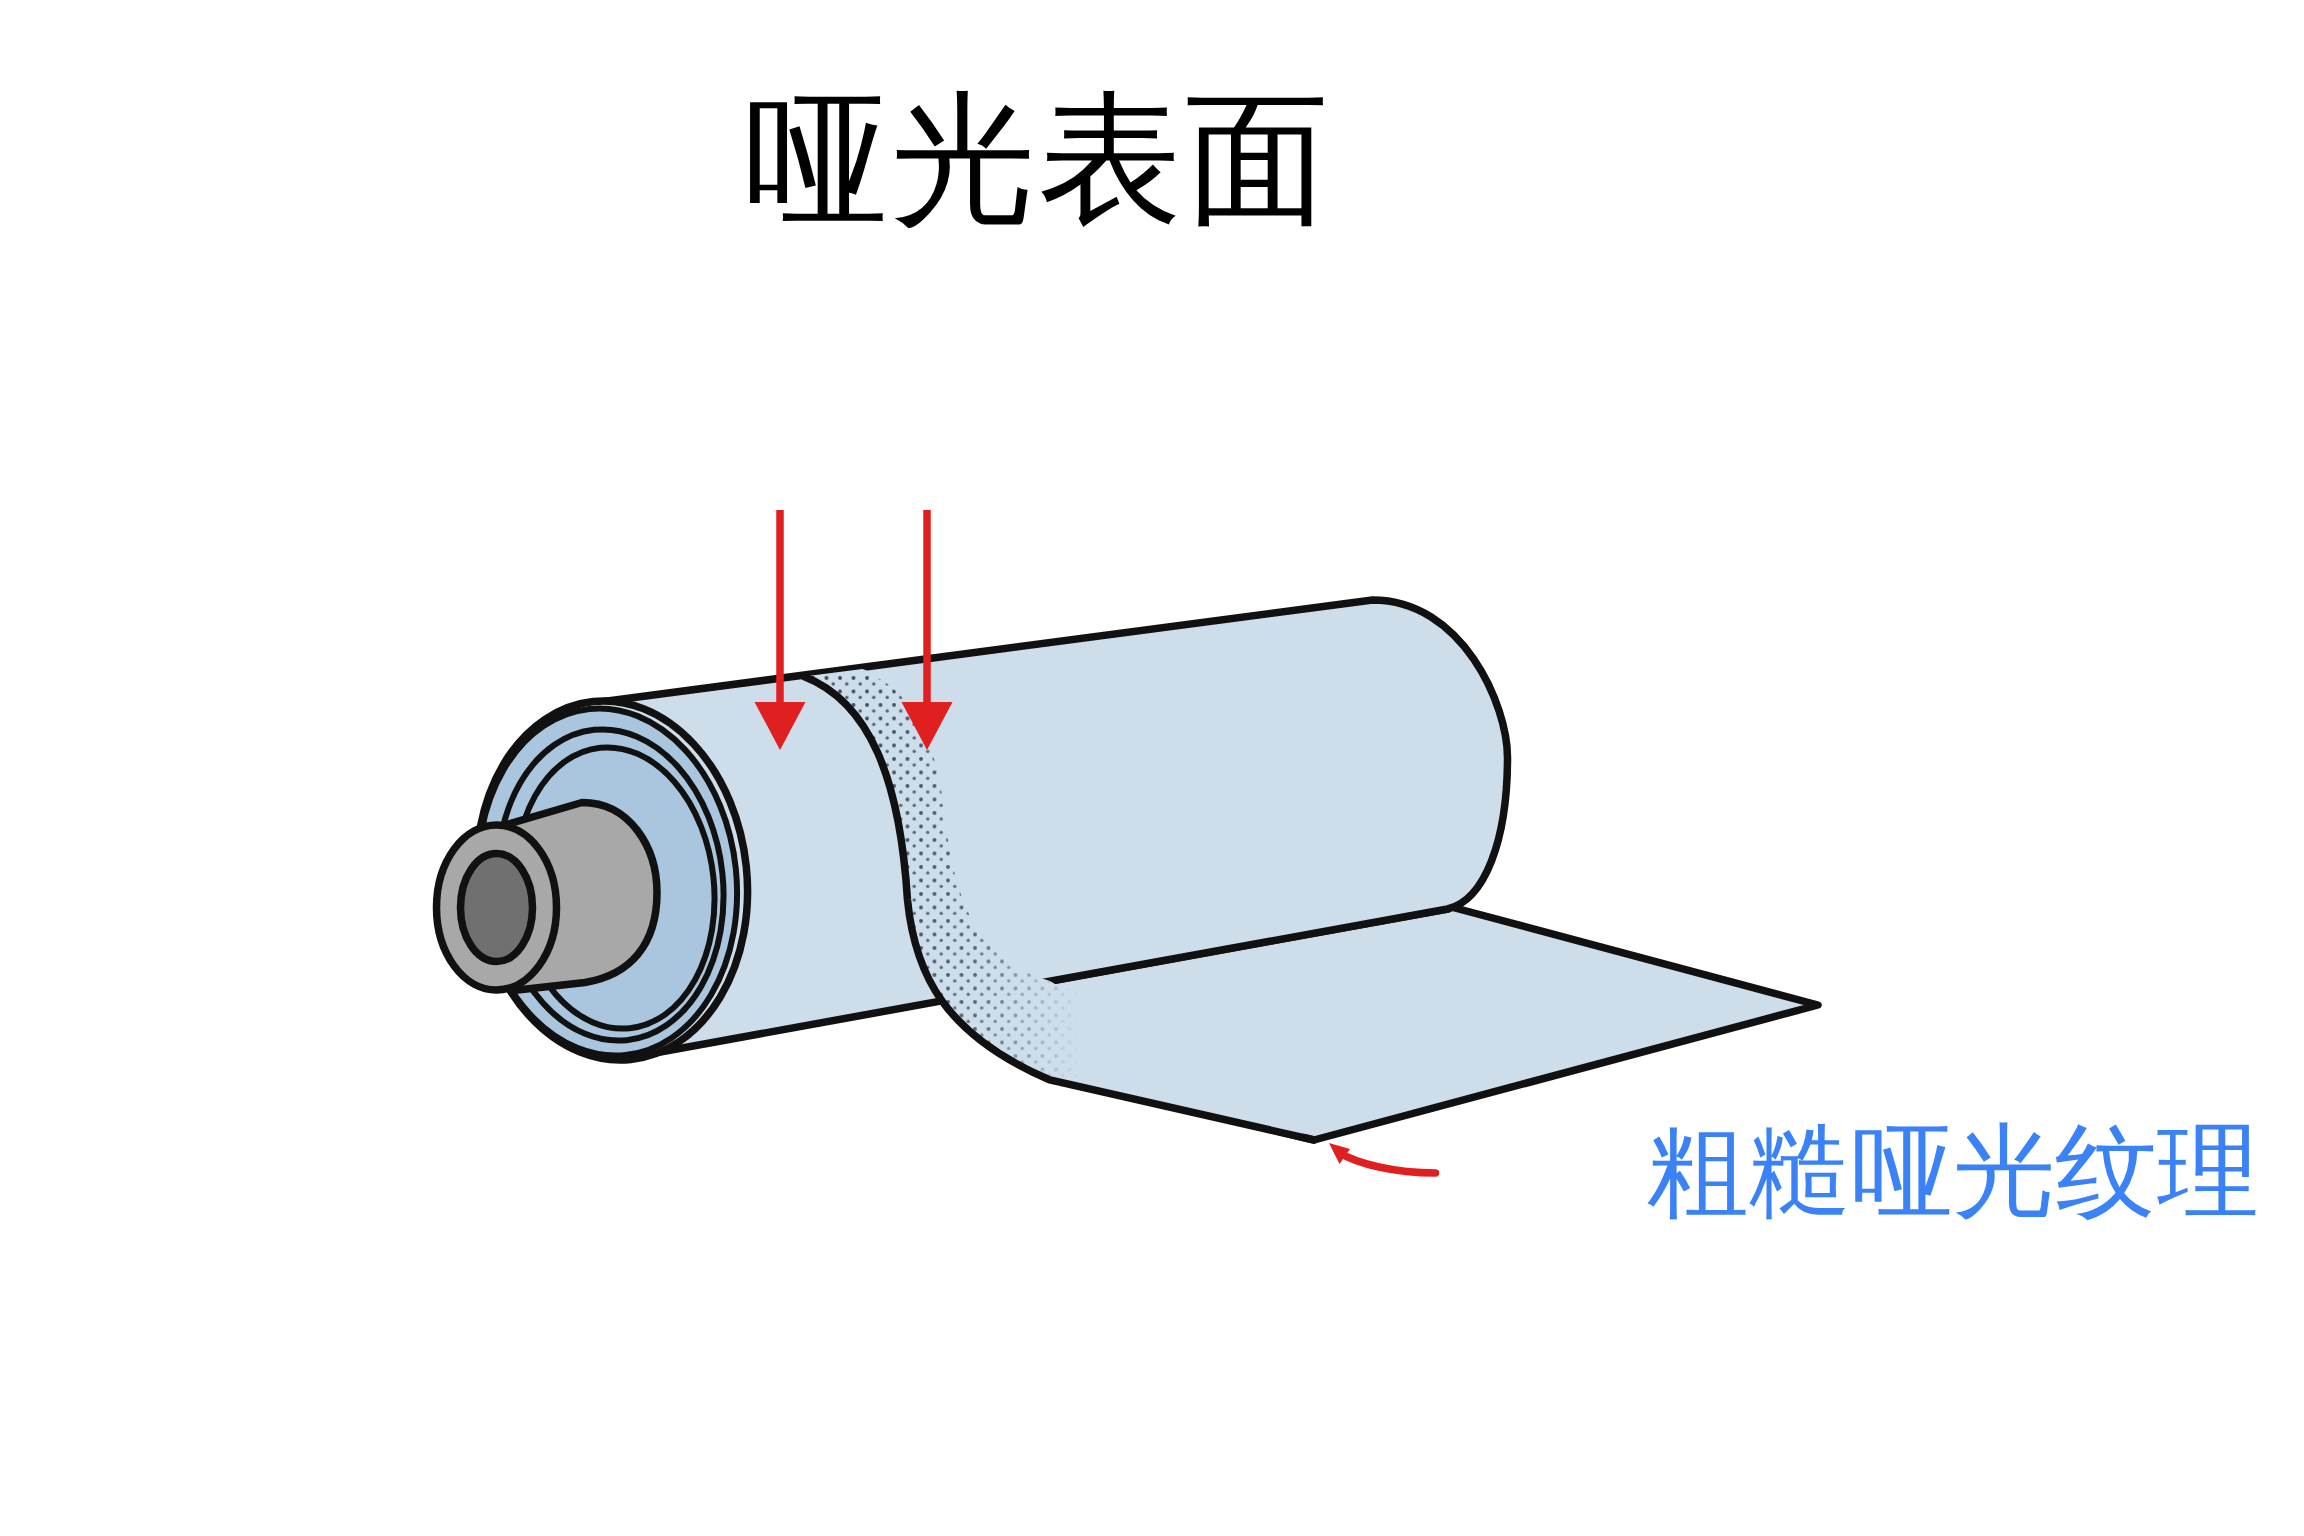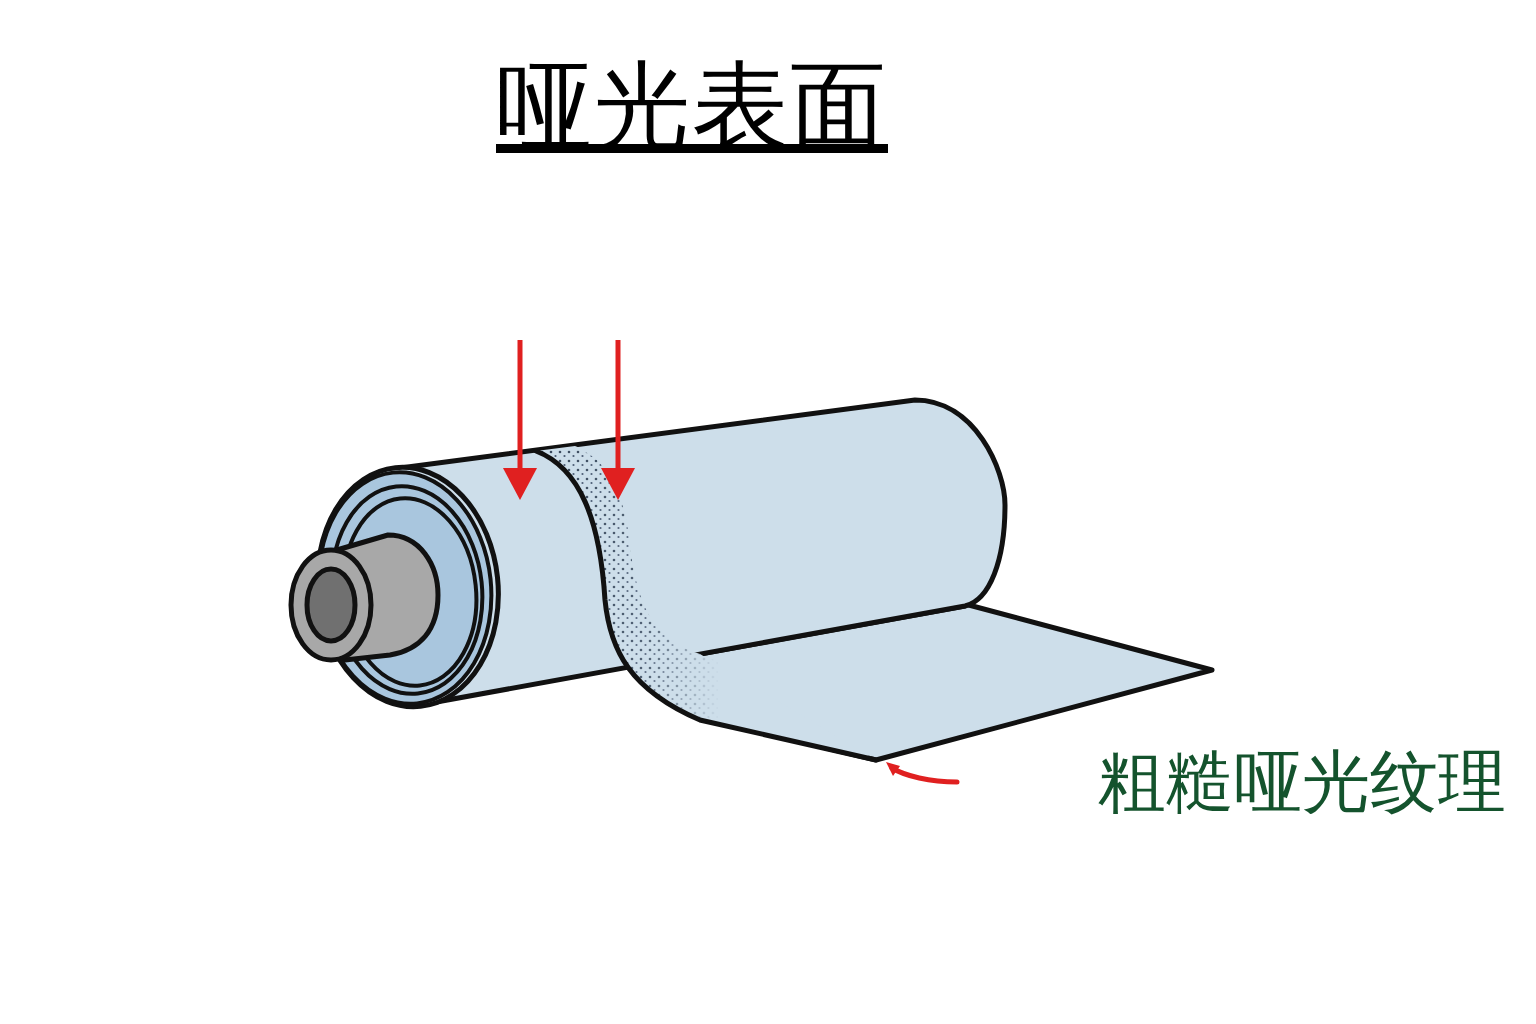--- a/index.html
+++ b/index.html
@@ -16,29 +16,28 @@
     }
     .title {
       position: absolute;
       left: 496px;
       top: 58px;
       font-size: 96px;
       line-height: 1;
       color: #000000;
       letter-spacing: 2px;
       white-space: nowrap;
-      text-decoration: underline;
     }
     .label-texture {
       position: absolute;
       left: 1098px;
       top: 748px;
       font-size: 68px;
       line-height: 1;
-      color: #14532d;
+      color: #3b82f6;
       white-space: nowrap;
     }
     svg.diagram {
       position: absolute;
       left: 0;
       top: 0;
     }
   </style>
 </head>
 <body>

